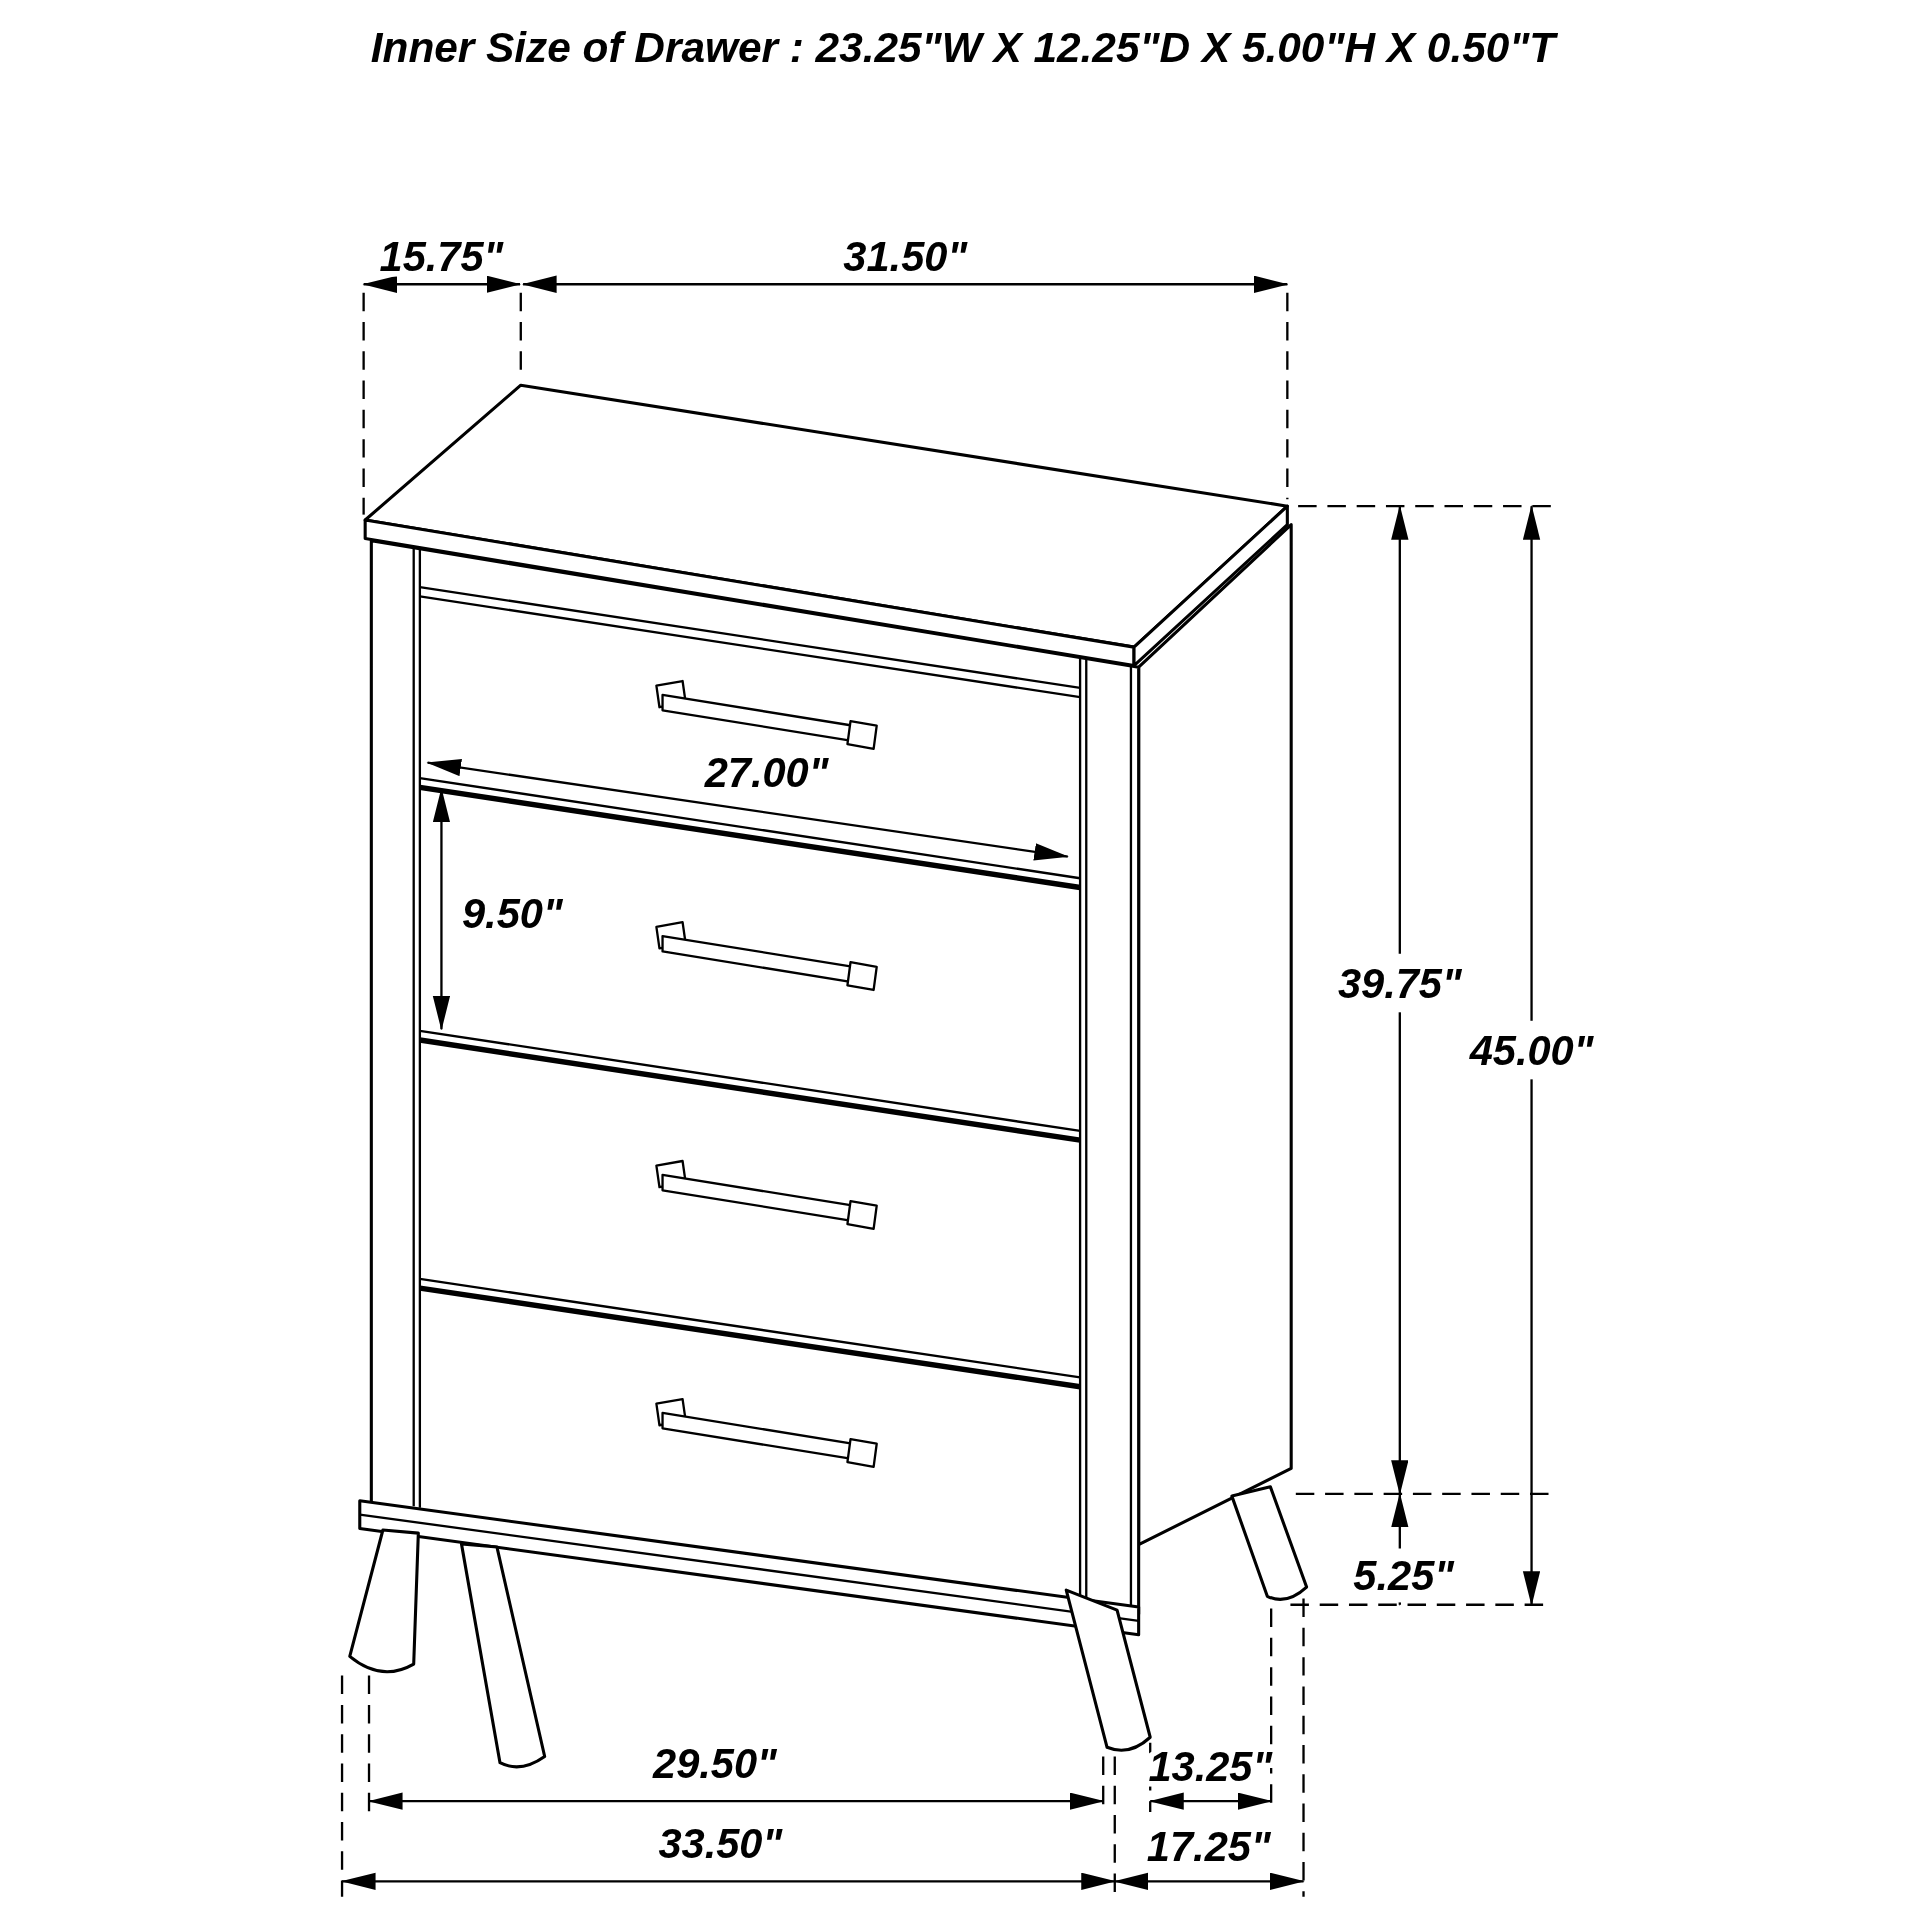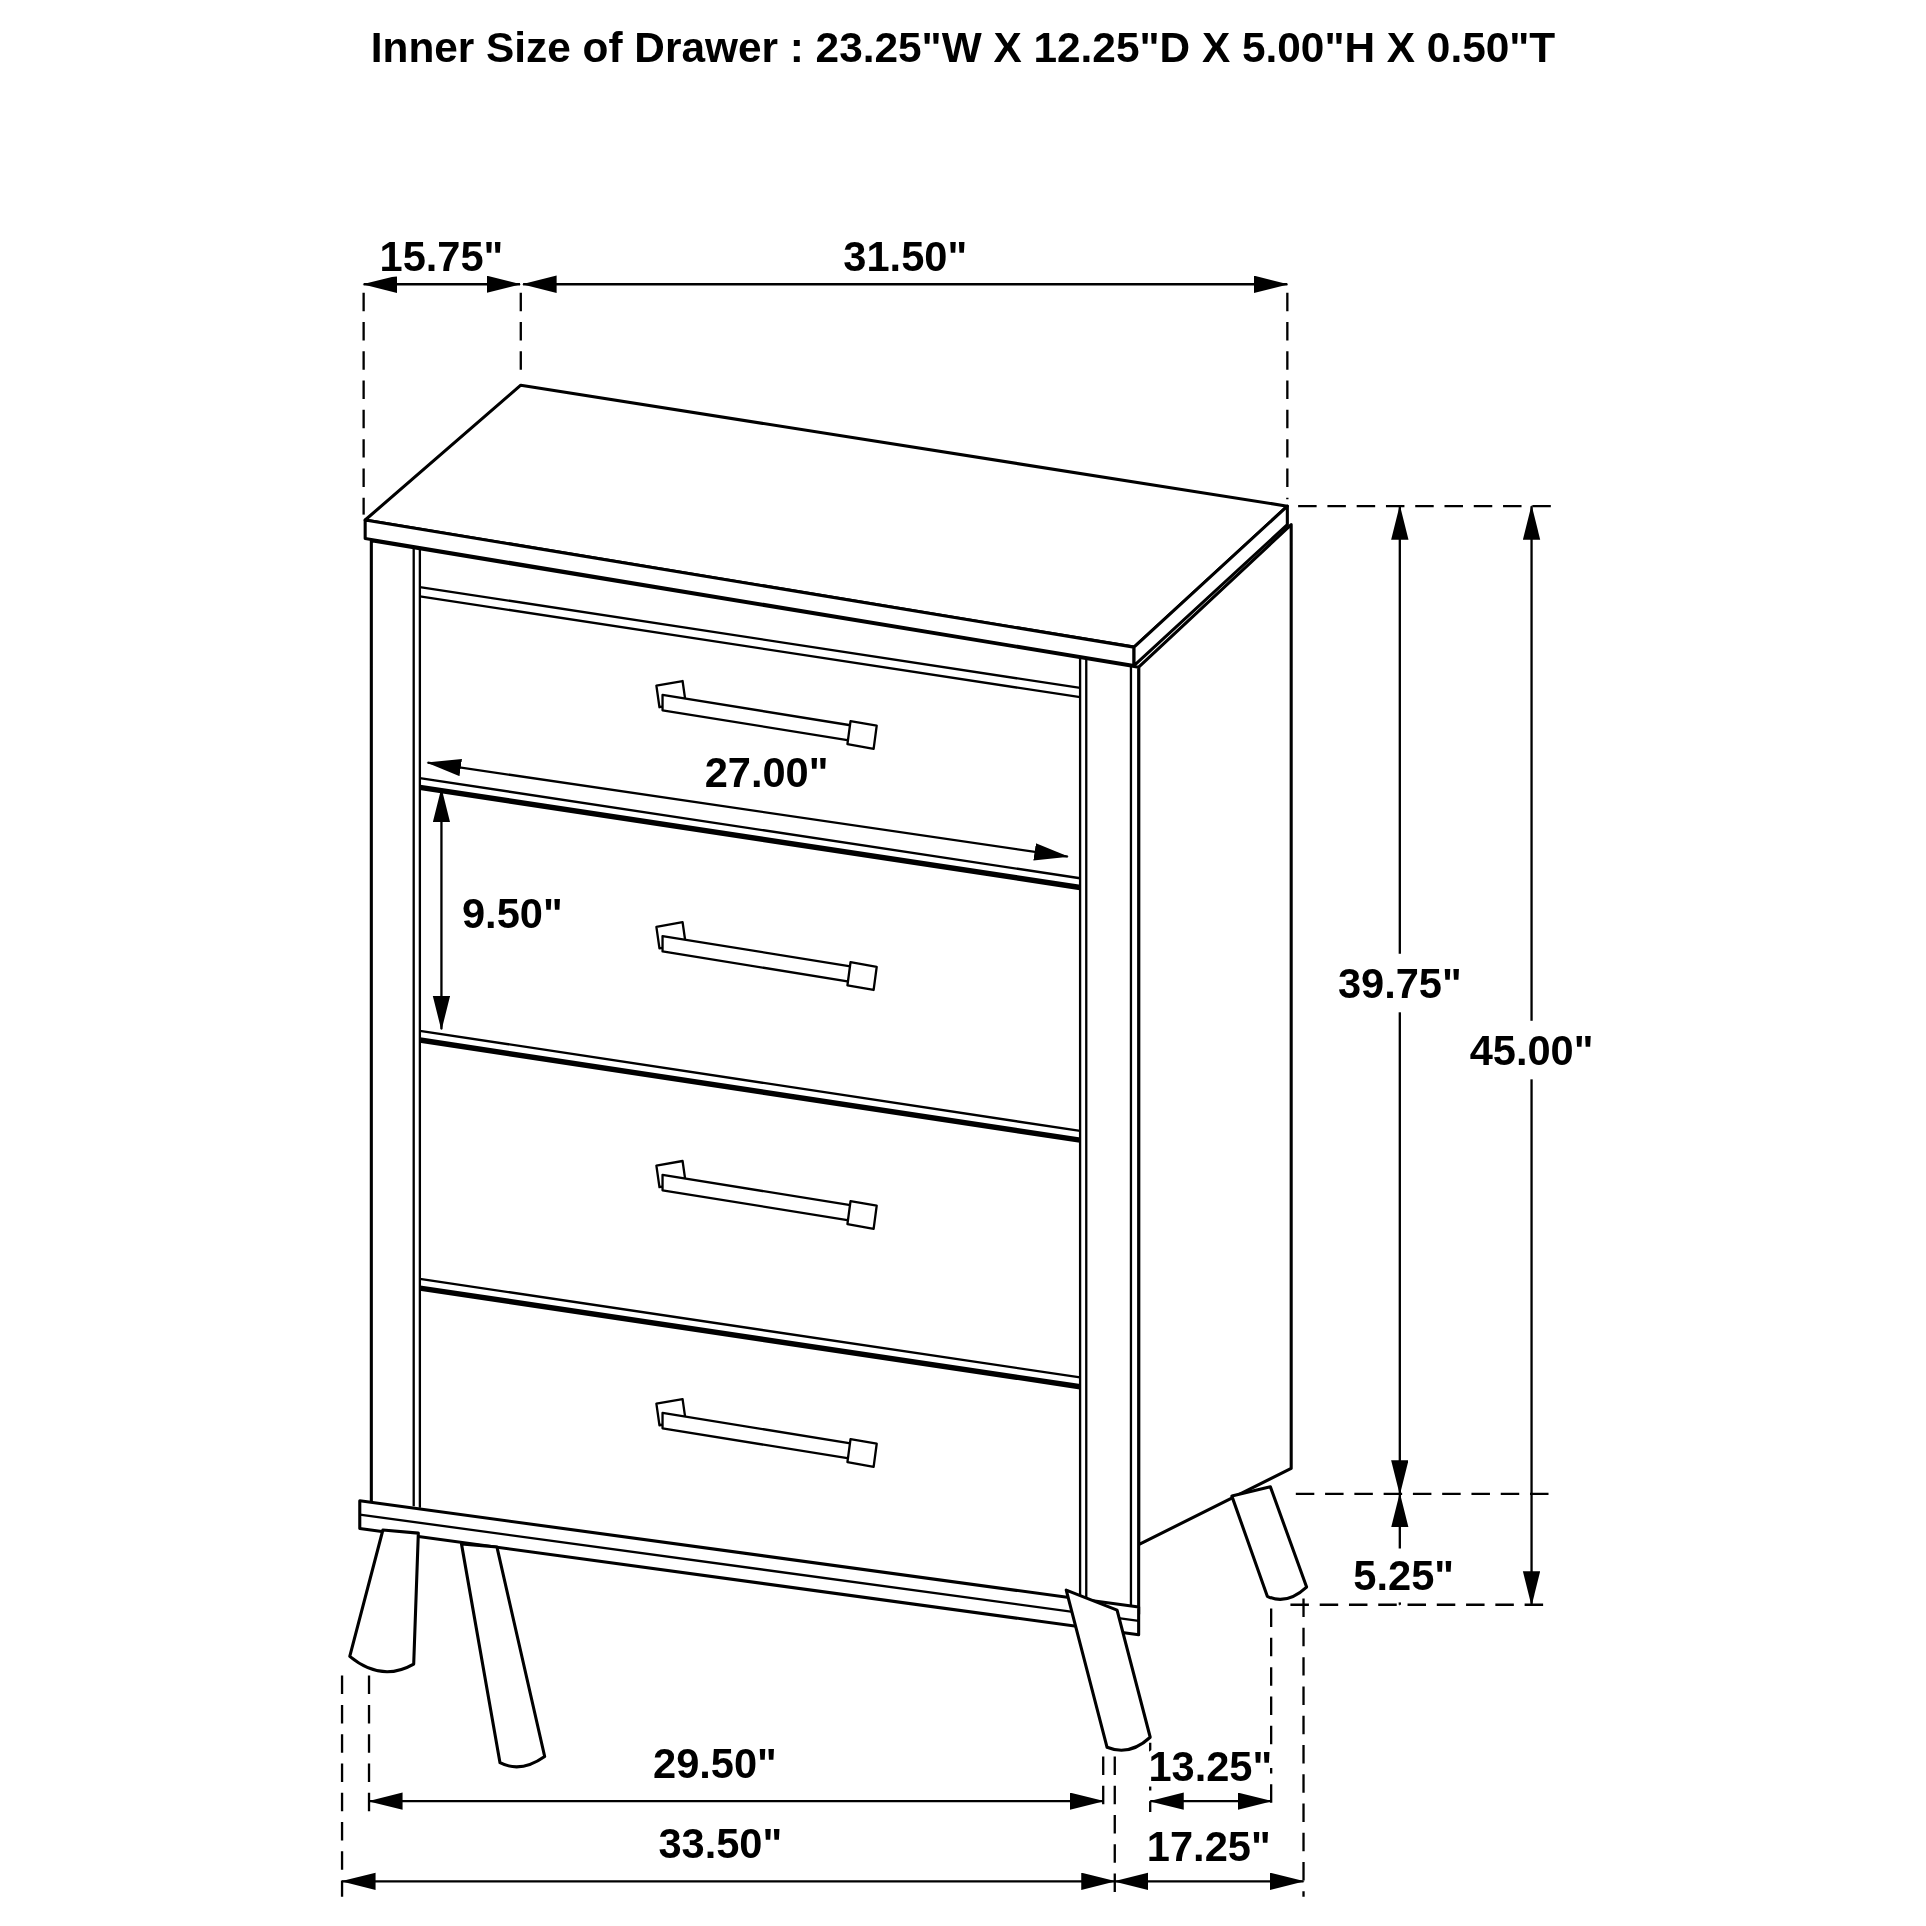--- a/index.html
+++ b/index.html
@@ -1,16 +1,16 @@
 <!DOCTYPE html>
 <html style="font-size:12.3px"><head>
 <meta charset="utf-8">
 <style>
   html,body{margin:0;padding:0;background:#fff;}
-  .page{width:1926px;height:1926px;background:#fff;position:relative;font-family:"Liberation Sans",sans-serif;}
+  .page{width:1926px;height:1926px;background:#fff;position:relative;font-family:"Liberation Sans",sans-serif;font-style:italic;}
   svg{display:block;}
   text{font-family:"Liberation Sans",sans-serif;font-weight:bold;fill:#000;}
   .title-text{font-size:55px;}
   .dim-text{font-size:54px;paint-order:stroke;stroke:#fff;stroke-width:14px;}
   .outline{fill:#fff;stroke:#000;stroke-width:4;stroke-linejoin:round;}
   .thin{stroke:#000;stroke-width:3;fill:none;}
   .gapline{stroke:#000;stroke-width:7;fill:none;}
   .dim{stroke:#000;stroke-width:3;fill:none;}
   .ext{stroke:#000;stroke-width:3;fill:none;stroke-dasharray:24 14;}
   .halo{fill:#fff;}

